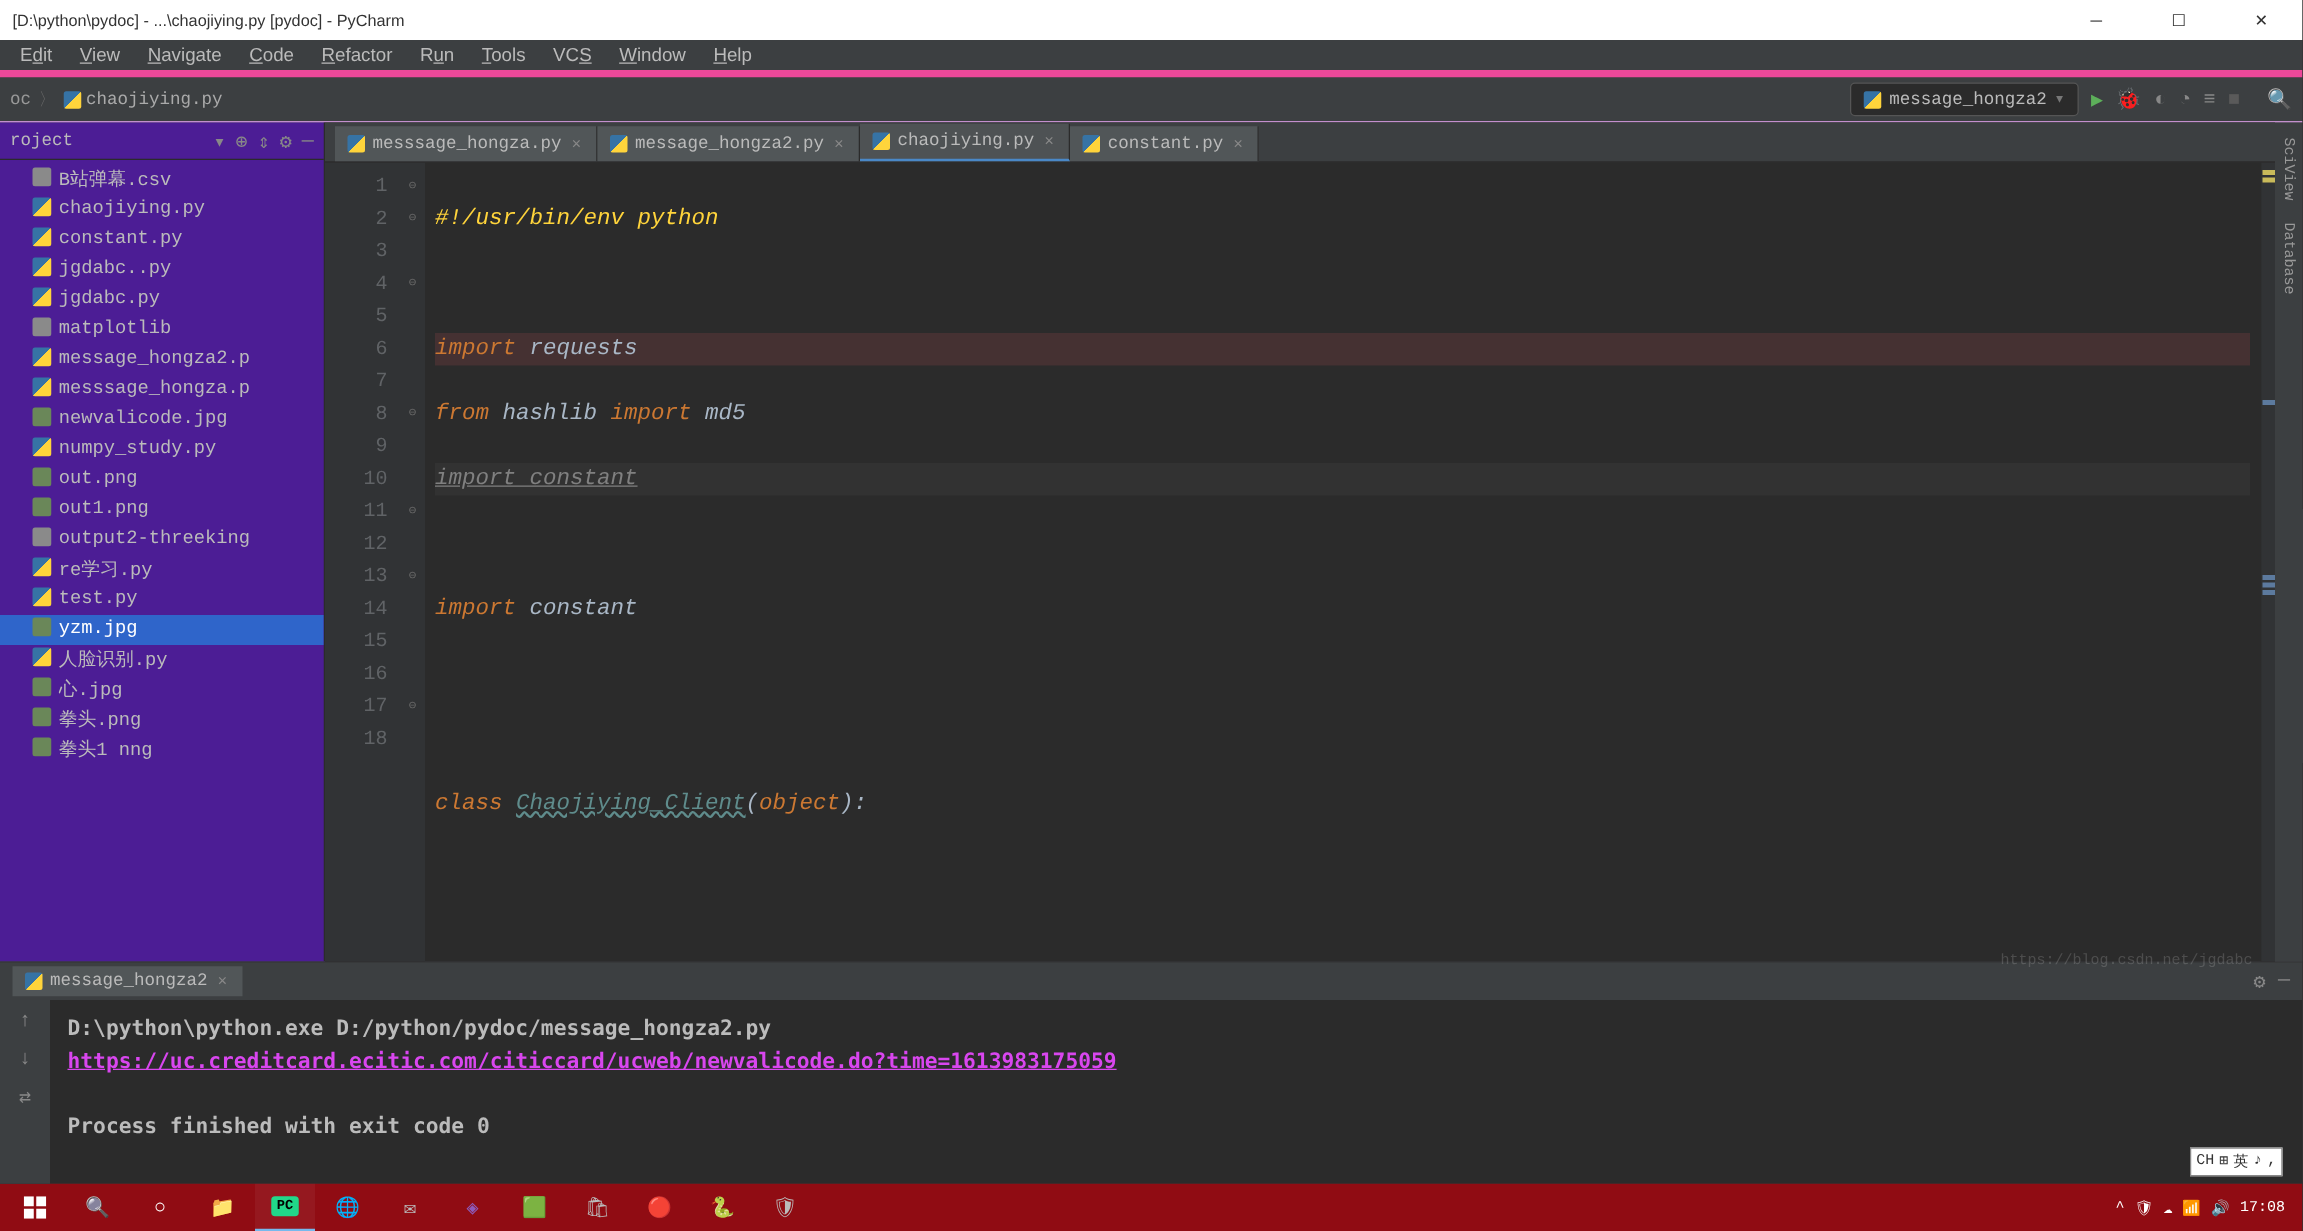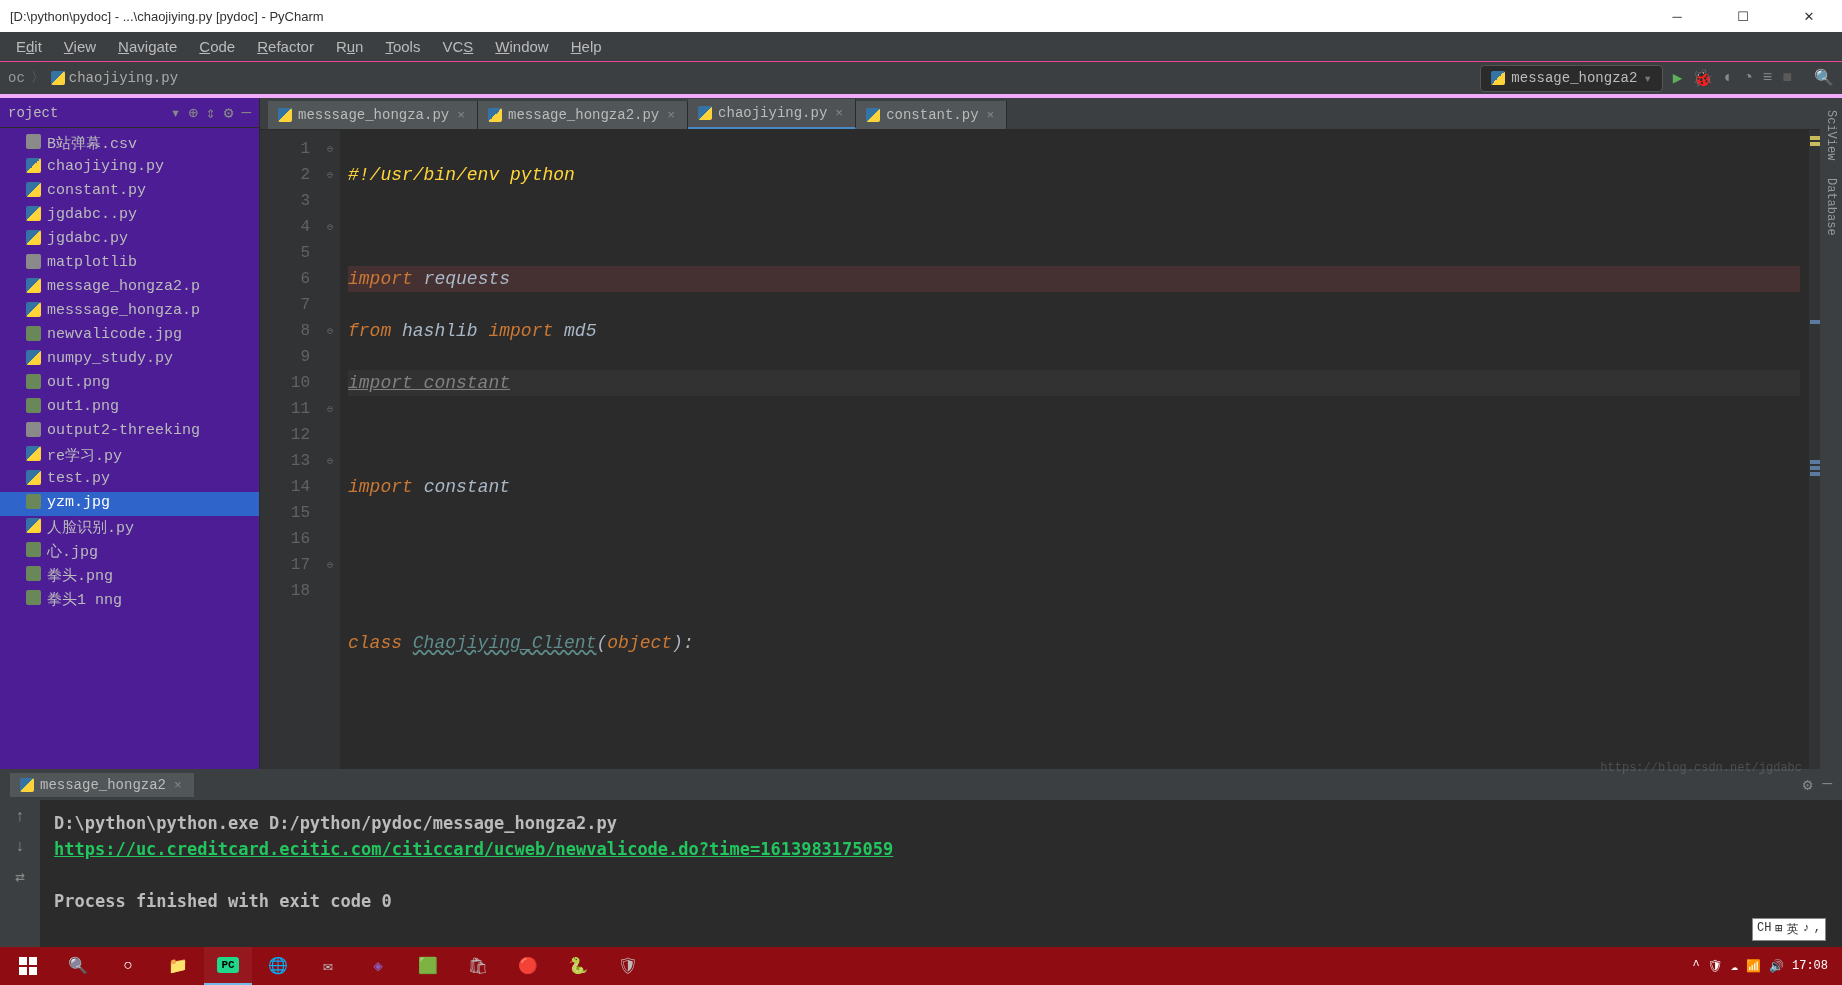--- a/index.html
+++ b/index.html
@@ -3,25 +3,25 @@
 <meta charset="utf-8">
 <style>
 * { margin: 0; padding: 0; box-sizing: border-box; }
 body { font-family: Consolas, 'Courier New', monospace; background: #3c3f41; color: #bbbbbb; overflow: hidden; width: 1842px; height: 985px; }
 
 .titlebar { height: 32px; background: #ffffff; display: flex; align-items: center; padding: 0 10px; font-size: 13px; color: #333; font-family: 'Segoe UI', sans-serif; }
 .titlebar-text { flex: 1; }
 .window-controls { display: flex; gap: 20px; }
 .window-btn { width: 46px; height: 32px; display: flex; align-items: center; justify-content: center; cursor: pointer; }
 
-.menubar { height: 30px; background: #3c3f41; display: flex; align-items: center; padding: 0 6px; gap: 2px; border-bottom: 1px solid #ec4899; }
+.menubar { height: 30px; background: #3c3f41; display: flex; align-items: center; padding: 0 6px; gap: 2px; border-bottom: 6px solid #ec4899; }
 .menu-item { padding: 4px 10px; color: #bbbbbb; font-size: 15px; font-family: 'Segoe UI', sans-serif; cursor: pointer; }
 .menu-item u { text-decoration: underline; }
 
-.toolbar { height: 36px; background: #3c3f41; display: flex; align-items: center; padding: 0 8px; border-bottom: 4px solid #f0abfc; }
+.toolbar { height: 36px; background: #3c3f41; display: flex; align-items: center; padding: 0 8px; border-bottom: 1px solid #f0abfc; }
 .breadcrumb { display: flex; align-items: center; gap: 6px; font-size: 14px; color: #999; }
 .bc-sep { color: #666; }
 .bc-file { display: flex; align-items: center; gap: 4px; color: #aaa; }
 .py-icon-sm { width: 14px; height: 14px; background: linear-gradient(135deg, #3673a5 50%, #ffd43b 50%); border-radius: 2px; }
 .toolbar-right { margin-left: auto; display: flex; align-items: center; gap: 10px; }
 .run-config { background: #2b2b2b; border: 1px solid #555; border-radius: 4px; padding: 4px 10px; display: flex; align-items: center; gap: 6px; font-size: 14px; }
 .run-btn { color: #5daf5a; font-size: 16px; cursor: pointer; }
 
 .main-area { display: flex; height: calc(100% - 32px - 30px - 36px - 178px - 38px); }
 
@@ -68,21 +68,21 @@
 .marker.info { background: #5c7a9e; }
 
 .run-panel { height: 178px; background: #2b2b2b; border-top: 1px solid #3c3f41; display: flex; flex-direction: column; }
 .run-header { height: 30px; background: #3c3f41; display: flex; align-items: center; padding: 0 10px; }
 .run-tab { display: flex; align-items: center; gap: 6px; padding: 4px 10px; background: #515658; font-size: 14px; cursor: pointer; }
 .run-header-right { margin-left: auto; display: flex; gap: 10px; }
 .run-body { flex: 1; display: flex; }
 .run-gutter { width: 40px; background: #3c3f41; display: flex; flex-direction: column; align-items: center; padding: 8px 0; gap: 12px; }
 .run-gutter-icon { width: 18px; height: 18px; cursor: pointer; color: #888; display: flex; align-items: center; justify-content: center; }
 .console { flex: 1; padding: 10px 14px; font-size: 17px; line-height: 26px; font-family: Consolas, monospace; color: #bbb; font-weight: bold; }
-.console-link { color: #22c55e; text-decoration: underline; cursor: pointer; }
+.console-link { color: #d946ef; text-decoration: underline; cursor: pointer; }
 
 .taskbar { height: 38px; background: #900c13; display: flex; align-items: center; padding: 0 4px; gap: 2px; }
 .tb-item { width: 48px; height: 38px; display: flex; align-items: center; justify-content: center; cursor: pointer; }
 .tb-item.active { border-bottom: 2px solid #76b9ed; background: rgba(255,255,255,0.05); }
 .tb-right { margin-left: auto; display: flex; align-items: center; gap: 8px; padding-right: 10px; color: #fff; font-size: 12px; }
 
 .watermark { position: absolute; bottom: 210px; right: 40px; color: rgba(180,180,180,0.25); font-size: 12px; pointer-events: none; }
 .ime-box { position: absolute; right: 16px; bottom: 44px; background: #fff; border: 1px solid #888; padding: 2px 4px; font-size: 12px; display: flex; gap: 4px; color: #333; }
 </style>
 </head>

